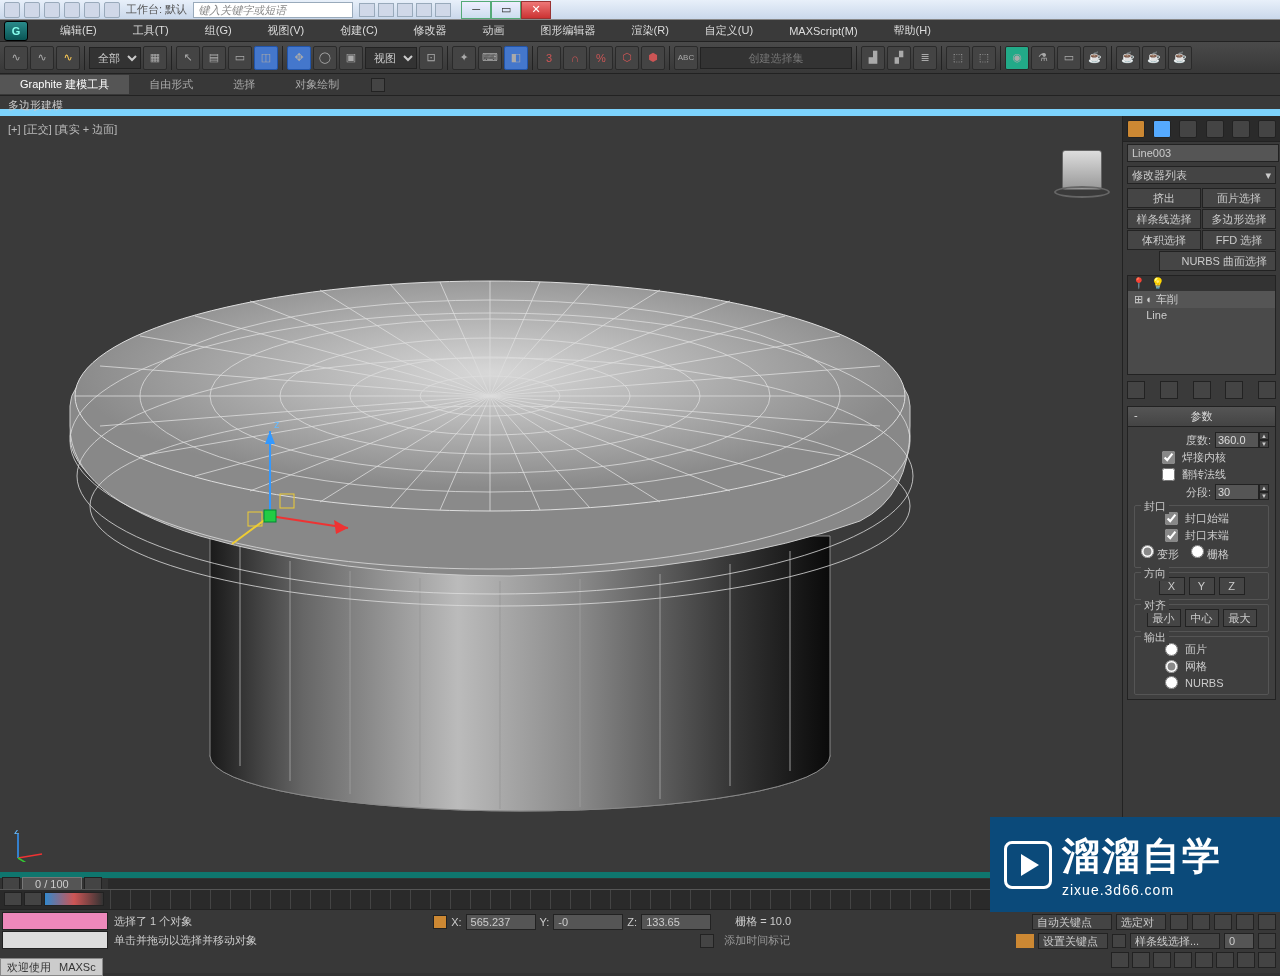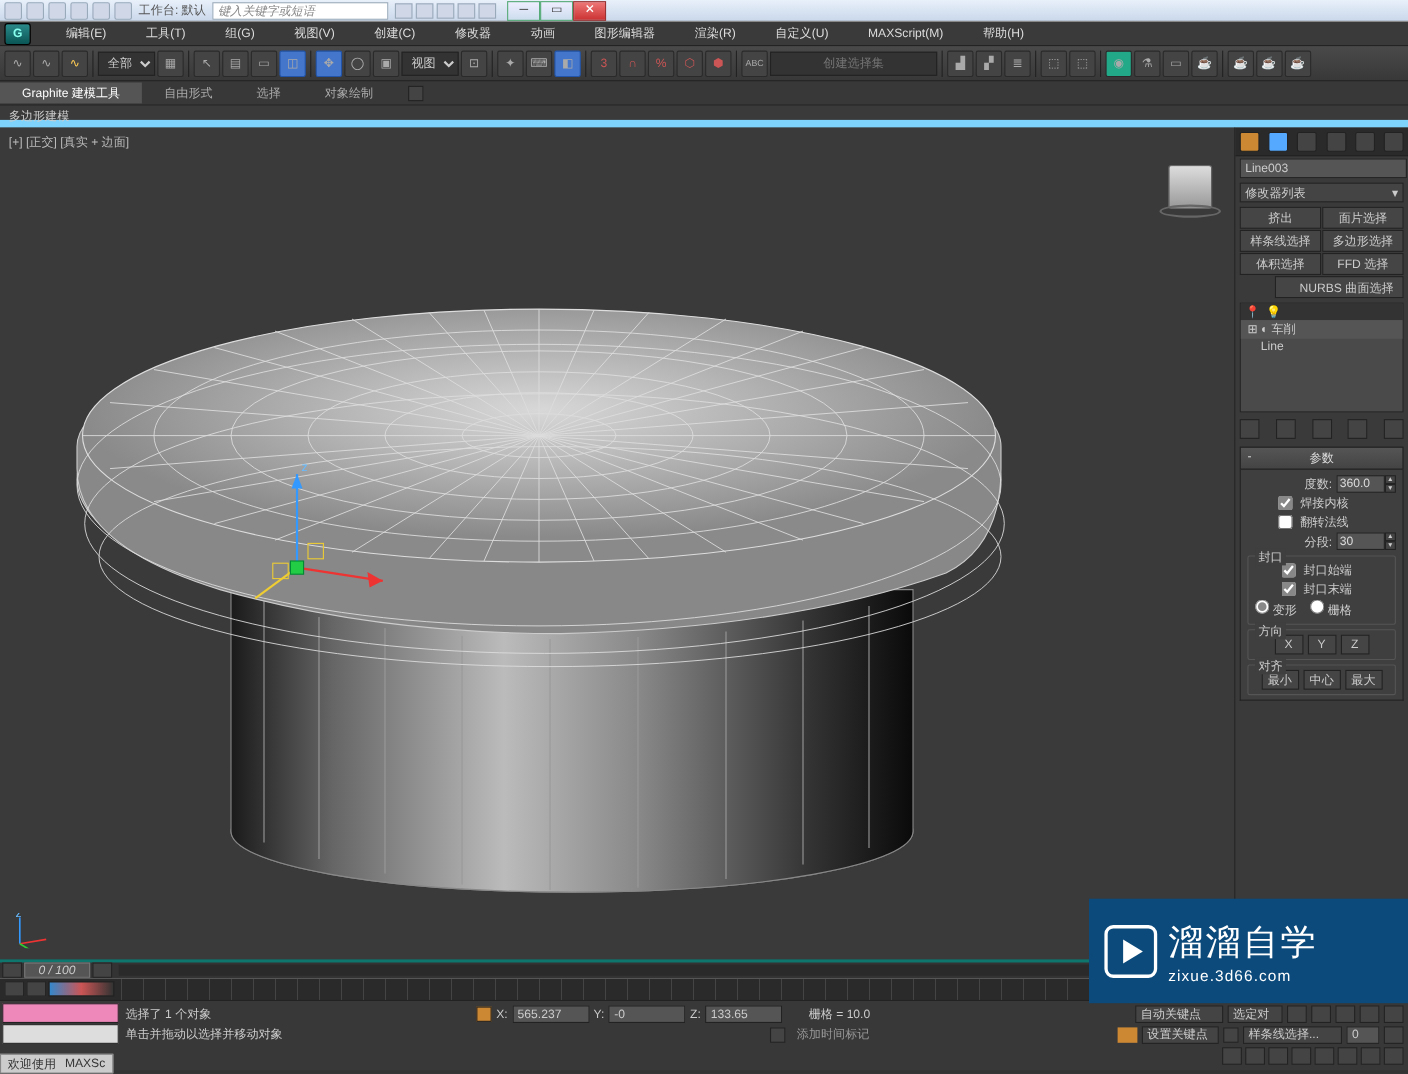--- a/index.html
+++ b/index.html
@@ -56,38 +56,38 @@
 .prow { display:flex; align-items:center; gap:4px; padding:1px 0; color:#ccc; }
 .prow label { flex:0 0 auto; }
 .spinner { display:flex; align-items:center; }
 .spinner input { width:44px; height:16px; background:#555; border:1px solid #222; color:#ddd; text-align:left; padding:0 2px; }
 .spinner .ar { width:10px; display:flex; flex-direction:column; }
 .spinner .ar span { height:8px; background:#444; border:1px solid #222; font-size:6px; line-height:6px; text-align:center; }
 .grp { border:1px solid #555; border-radius:2px; padding:4px 6px 4px; margin-top:4px; position:relative; }
 .grp .gt { position:absolute; top:-7px; left:6px; background:#3f3f3f; padding:0 3px; }
 .axbtns { display:flex; gap:4px; justify-content:center; }
 .axbtns button { width:26px; height:18px; background:#454545; border:1px solid #222; color:#ccc; }
-.timeslider { height:17px; background:#333; display:flex; align-items:center; border-top:3px solid #0f766e;font-style:italic; }
+.timeslider { height:17px; background:#333; display:flex; align-items:center; border-top:6px solid #0f766e; }
 .timeslider .btn { width:18px; height:14px; background:#444; border:1px solid #222; margin:0 2px; }
 .timeslider .thumb { background:#555; border:1px solid #777; padding:0 12px; color:#ccc; height:14px; line-height:12px; }
 .timeslider .track { flex:1; height:10px; background:#2a2a2a; margin:0 4px; }
 .timetrack { height:20px; background:#2a2a2a; border-top:1px solid #555; position:relative; }
 .timetrack .ruler { position:absolute; top:0; left:110px; right:60px; height:100%; background:repeating-linear-gradient(90deg,#444 0,#444 1px,transparent 1px,transparent 20px); }
 .statusbar { height:64px; background:#383838; border-top:1px solid #222; display:flex; }
 .statusbar .left { width:110px; padding:2px; }
 .statusbar .left div { height:18px; background:#444; border:1px solid #222; margin-bottom:1px; text-align:center; line-height:16px; }
 .statusbar .mid { flex:1; padding:2px 4px; }
 .sb-line { height:19px; display:flex; align-items:center; gap:4px; color:#ccc; }
 .sb-line .coord { background:#555; border:1px solid #222; padding:0 4px; height:16px; min-width:70px; display:inline-block; line-height:14px; }
 .sb-line .btn { width:18px; height:16px; background:#444; border:1px solid #222; }
 .watermark { position:absolute; right:0; bottom:64px; width:290px; height:95px; background:#0b4a7a; display:flex; align-items:center; gap:10px; padding:0 14px; }
 .watermark .play { width:48px; height:48px; border:3px solid #fff; border-radius:8px; display:flex; align-items:center; justify-content:center; }
 .watermark .play::after { content:""; border-left:18px solid #fff; border-top:11px solid transparent; border-bottom:11px solid transparent; margin-left:4px; }
 .watermark .txt { color:#fff; }
-.watermark .big { font-size:32px; font-weight:normal; letter-spacing:2px; }
+.watermark .big { font-size:38px; font-weight:bold; letter-spacing:2px; }
 .watermark .small { font-size:14px; letter-spacing:1px; }
 .axis-ind { position:absolute; left:14px; bottom:10px; width:32px; height:32px; }
 .welcome { position:absolute; left:0; bottom:0; height:18px; background:#ccc; border:1px solid #888; padding:0 6px; color:#333; display:flex; align-items:center; gap:8px; }
 
 .model-svg { position:absolute; top:50px; left:40px; }
 input[type=checkbox],input[type=radio]{ accent-color:#888; margin-right:3px; }
 </style>
 </head>
 <body>
 
@@ -397,20 +397,35 @@
         </div>
       </div>
       <div class="grp">
         <span class="gt">对齐</span>
         <div class="axbtns">
           <button style="width:34px">最小</button>
           <button style="width:34px">中心</button>
           <button style="width:34px">最大</button>
         </div>
       </div>
+      <div class="grp">
+        <span class="gt">输出</span>
+        <div class="prow" style="padding-left:24px">
+            <input type="radio" style="">
+            <label>面片</label>
+          </div>
+        <div class="prow" style="padding-left:24px">
+            <input type="radio" checked="" style="">
+            <label>网格</label>
+          </div>
+        <div class="prow" style="padding-left:24px">
+            <input type="radio" style="">
+            <label>NURBS</label>
+          </div>
+      </div>
     </div>
   </div>
 </div>
 
 <div class="timeslider">
   <div class="btn"></div>
   <div class="thumb">0 / 100</div>
   <div class="btn"></div>
   <div class="track"></div>
 </div>

